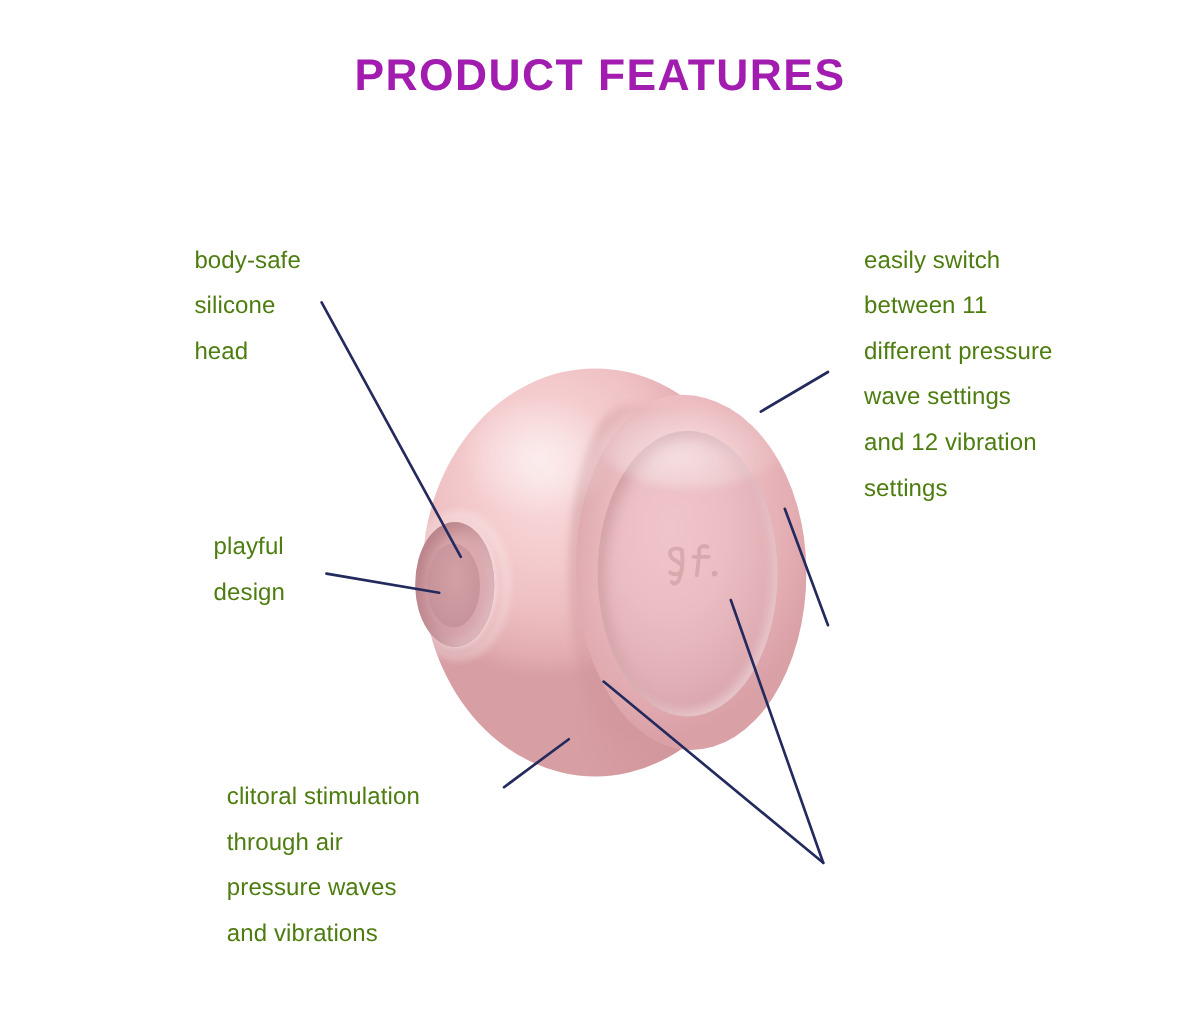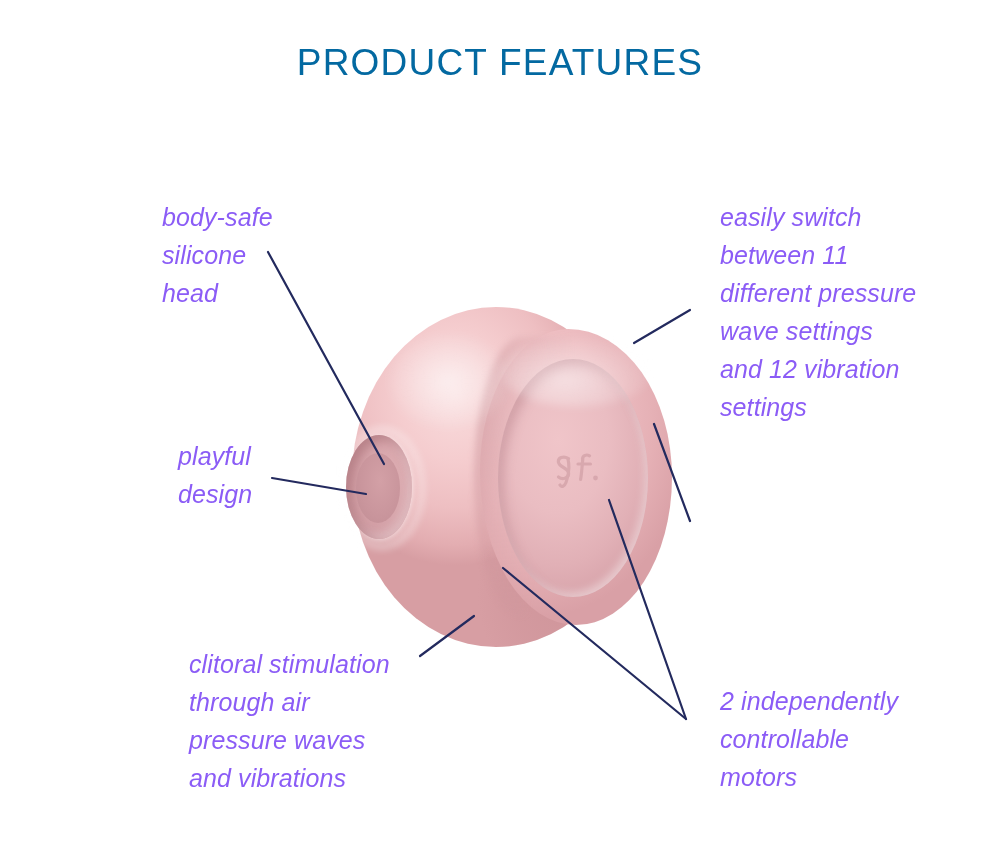--- a/index.html
+++ b/index.html
@@ -20,36 +20,35 @@
   }
 
   
   #page-title {
     position: absolute;
     top: 42px;
     left: 0;
     width: 1000px;
     text-align: center;
     font-size: 37px;
-    font-weight: normal;
+    font-weight: bold;
     letter-spacing: 1.2px;
-    color: #0369a1;
+    color: #a21caf;
     font-family: "Liberation Sans", sans-serif;
   }
 
   
   .callout {
     position: absolute;
-    color: #8b5cf6;
-    font-size: 25px;
+    color: #4d7c0f;
+    font-size: 20px;
     line-height: 38px;
     font-family: "Liberation Sans", sans-serif;
     white-space: pre-line;
     letter-spacing: 0.1px;
-    font-style: italic;
   }
   .callout.left  { text-align: left; }
   .callout.right { text-align: left; margin-left: 20px; }
 
   #callout-silicone-head  { left: 162px; top: 198px; width: 240px; }
   #callout-playful-design { left: 178px; top: 437px; width: 240px; }
   #callout-clitoral       { left: 160px; top: 645px; width: 300px; margin-left: 29px; }
   #callout-pressure-wave  { left: 700px; top: 198px; width: 260px; }
   #callout-magnetic       { left: 700px; top: 497px; width: 230px; }
   #callout-motors         { left: 700px; top: 682px; width: 265px; }
@@ -297,17 +296,14 @@
 and vibrations</div>
 
   <div class="callout right" id="callout-pressure-wave">easily switch
 between 11
 different pressure
 wave settings
 and 12 vibration
 settings</div>
 
 
-  <div class="callout right" id="callout-motors">2 independently
-controllable
-motors</div>
 
 </div>
 
 </body></html>

